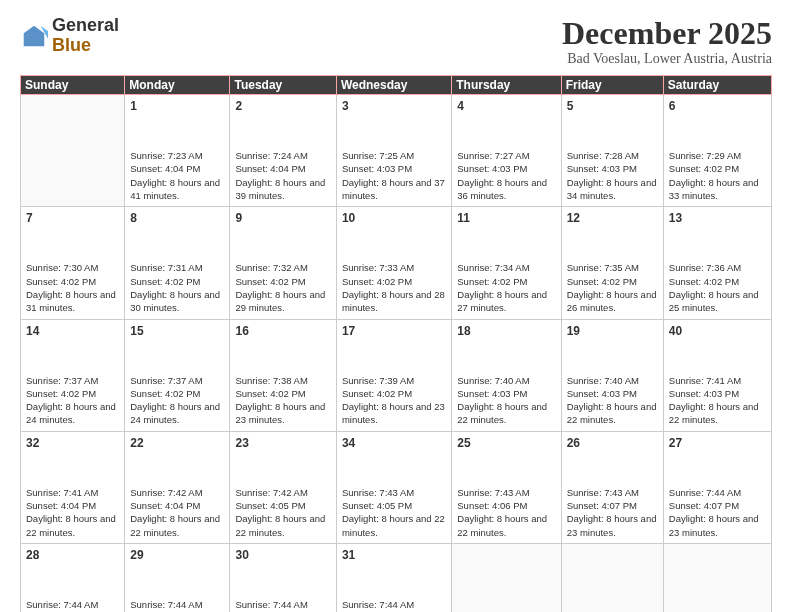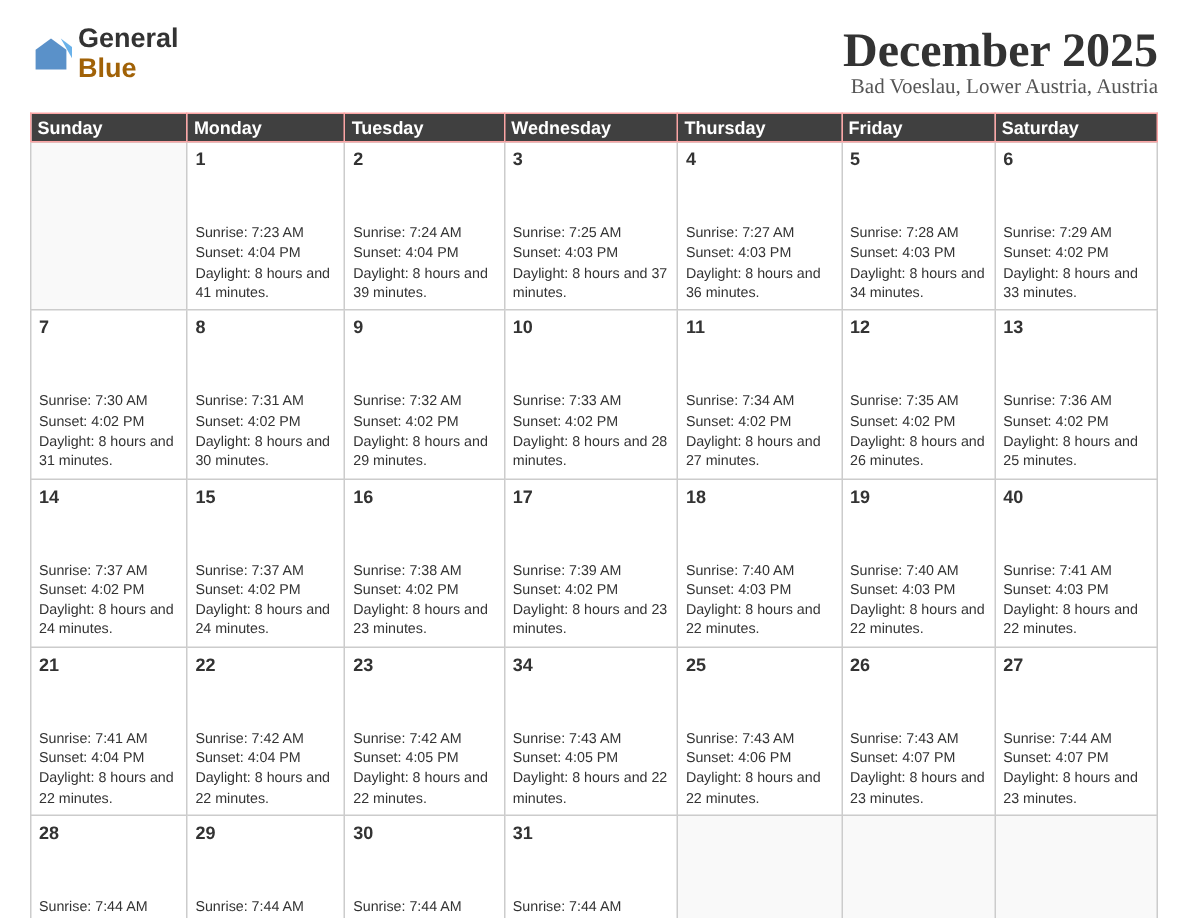--- a/index.html
+++ b/index.html
@@ -209,21 +209,21 @@
             <span class="day-number">19</span>
             <div class="day-info">Sunrise: 7:40 AM<br>Sunset: 4:03 PM<br>Daylight: 8 hours and 22 minutes.</div>
           </td>
           <td>
             <span class="day-number">40</span>
             <div class="day-info">Sunrise: 7:41 AM<br>Sunset: 4:03 PM<br>Daylight: 8 hours and 22 minutes.</div>
           </td>
         </tr>
         <tr>
           <td>
-            <span class="day-number">21</span>
+            <span class="day-number">32</span>
             <div class="day-info">Sunrise: 7:41 AM<br>Sunset: 4:04 PM<br>Daylight: 8 hours and 22 minutes.</div>
           </td>
           <td>
             <span class="day-number">22</span>
             <div class="day-info">Sunrise: 7:42 AM<br>Sunset: 4:04 PM<br>Daylight: 8 hours and 22 minutes.</div>
           </td>
           <td>
             <span class="day-number">23</span>
             <div class="day-info">Sunrise: 7:42 AM<br>Sunset: 4:05 PM<br>Daylight: 8 hours and 22 minutes.</div>
           </td>

